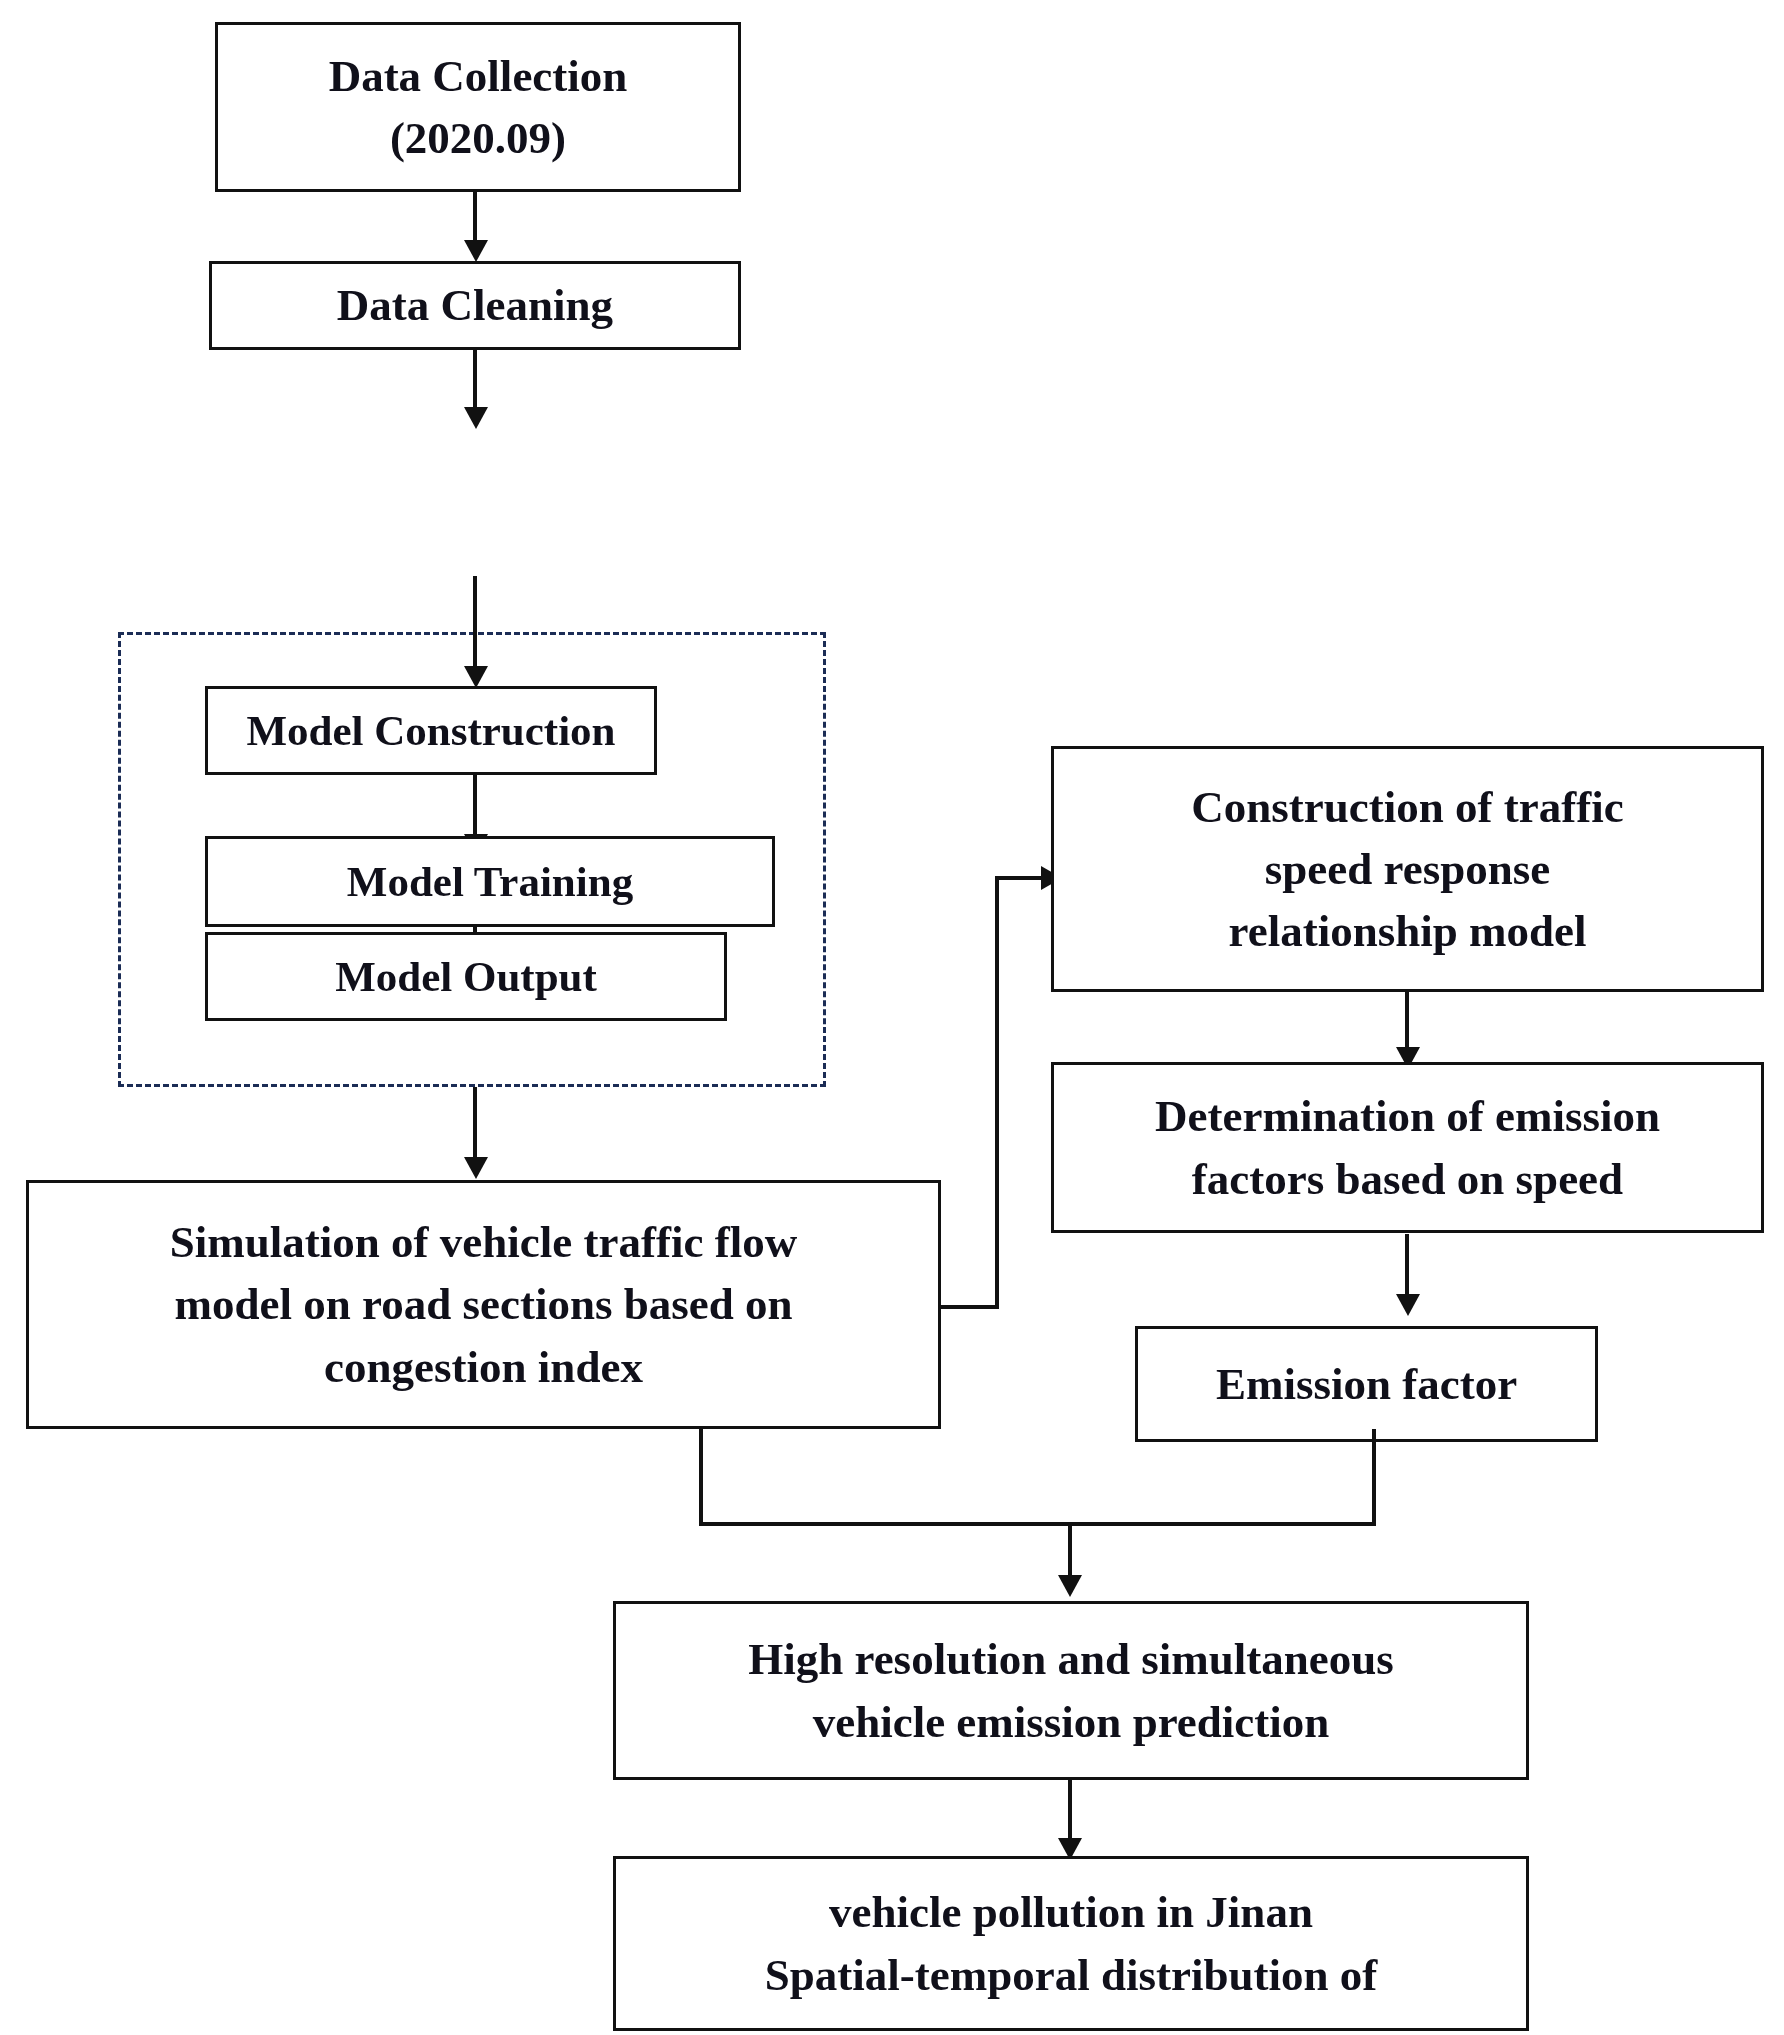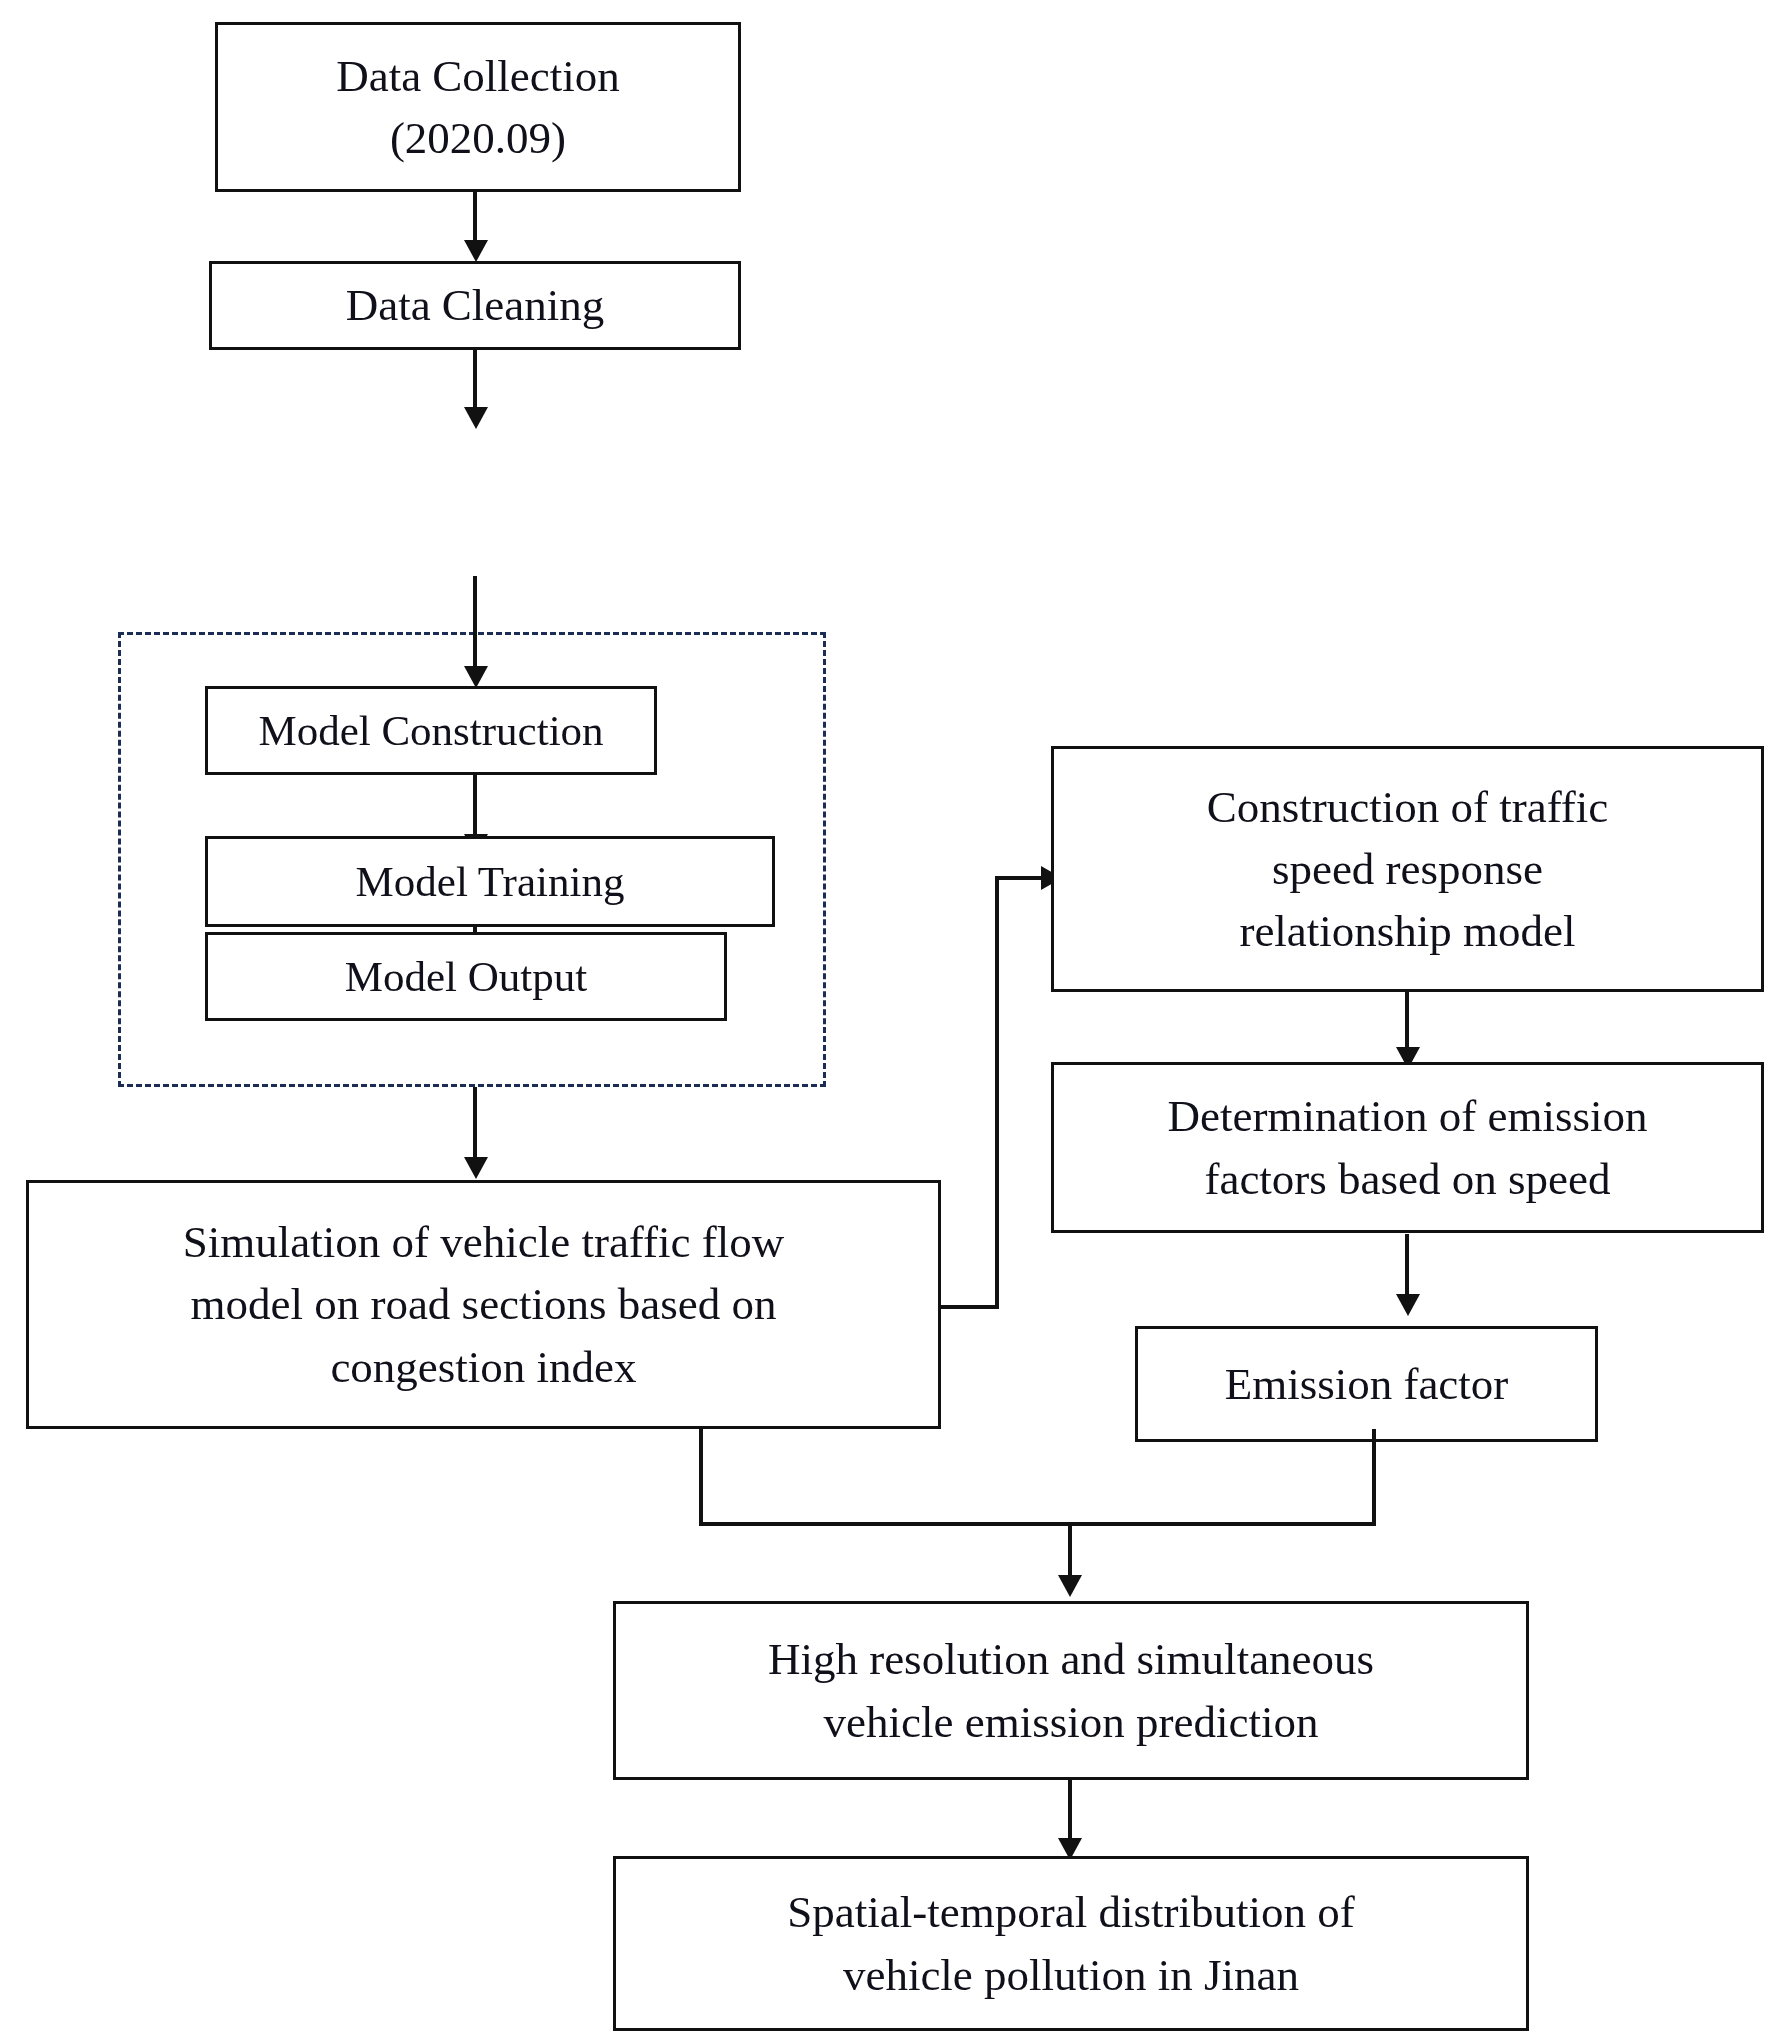--- a/index.html
+++ b/index.html
@@ -24,20 +24,21 @@
     align-items: center;
     justify-content: center;
     text-align: center;
     color: #10101a;
     line-height: 1.38;
     padding: 4.5px 10.4px;
   }
   .node span {
     display: block;
     width: 100%;
+    font-weight: bold;
   }
   .dashed-group {
     position: absolute;
     box-sizing: border-box;
     border: 3.7px dashed #1b2c55;
     background: transparent;
   }
   
   .vline {
     position: absolute;
@@ -169,19 +170,19 @@
       <span>High resolution and simultaneous</span>
       <span>vehicle emission prediction</span>
     </span>
   </div>
 
   <div class="vline" style="left:1068px; top:1780px; height:67px;"></div>
   <div class="arrow-down" style="left:1058px; top:1838px;"></div>
 
   <div class="node fs-big" style="left:613px; top:1856px; width:916px; height:175px;">
     <span>
+      <span>vehicle pollution in Jinan</span>
       <span>Spatial-temporal distribution of</span>
-      <span>vehicle pollution in Jinan</span>
     </span>
   </div>
 
 </div>
 
 
 </body></html>

